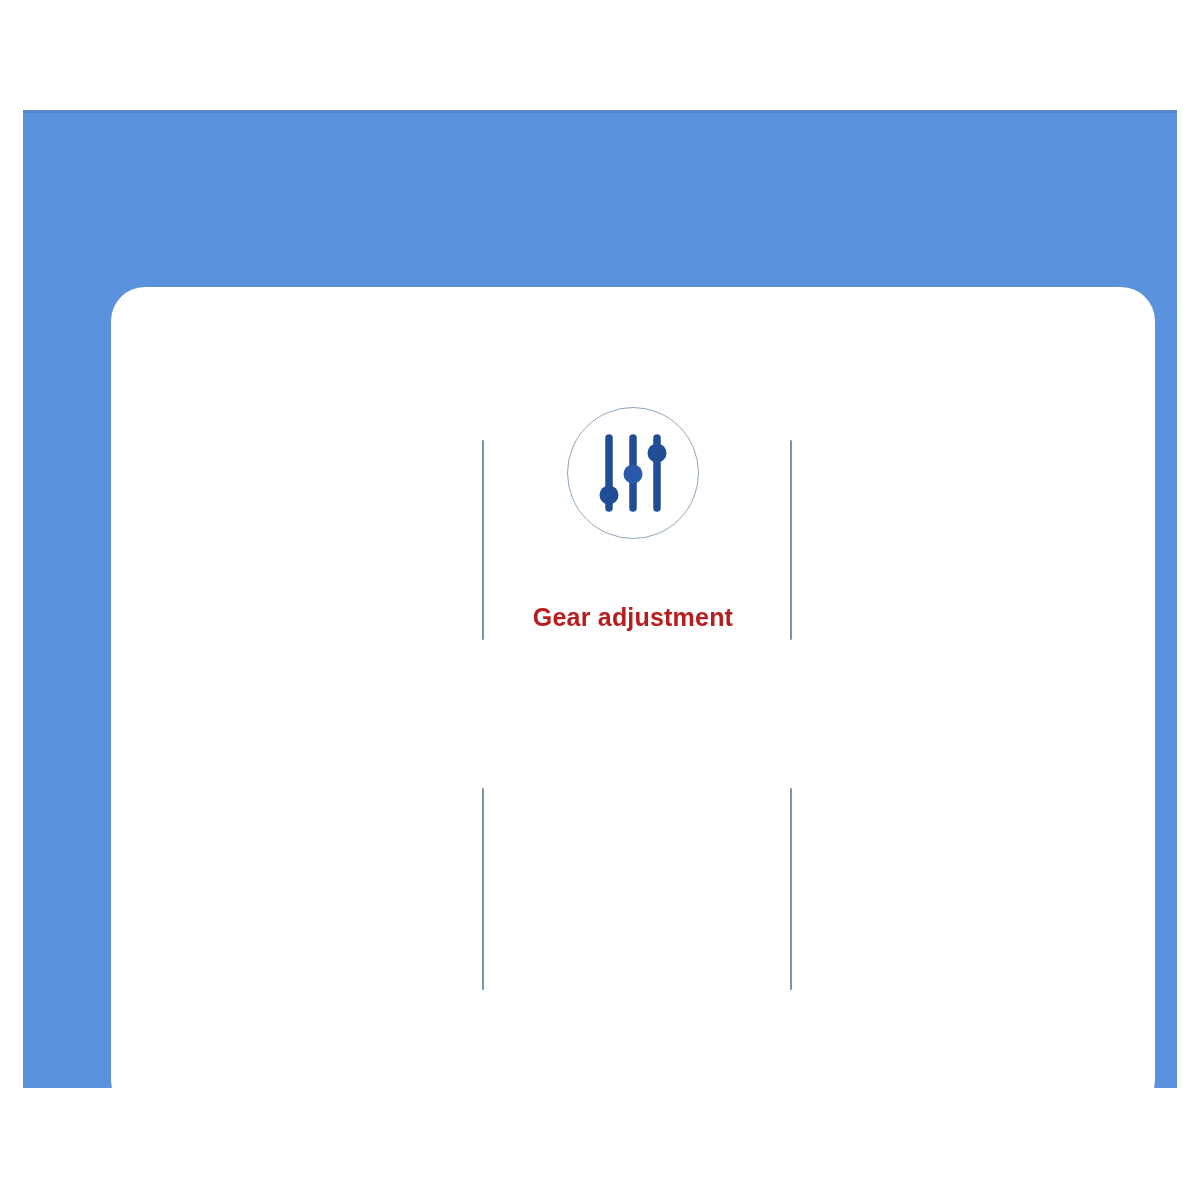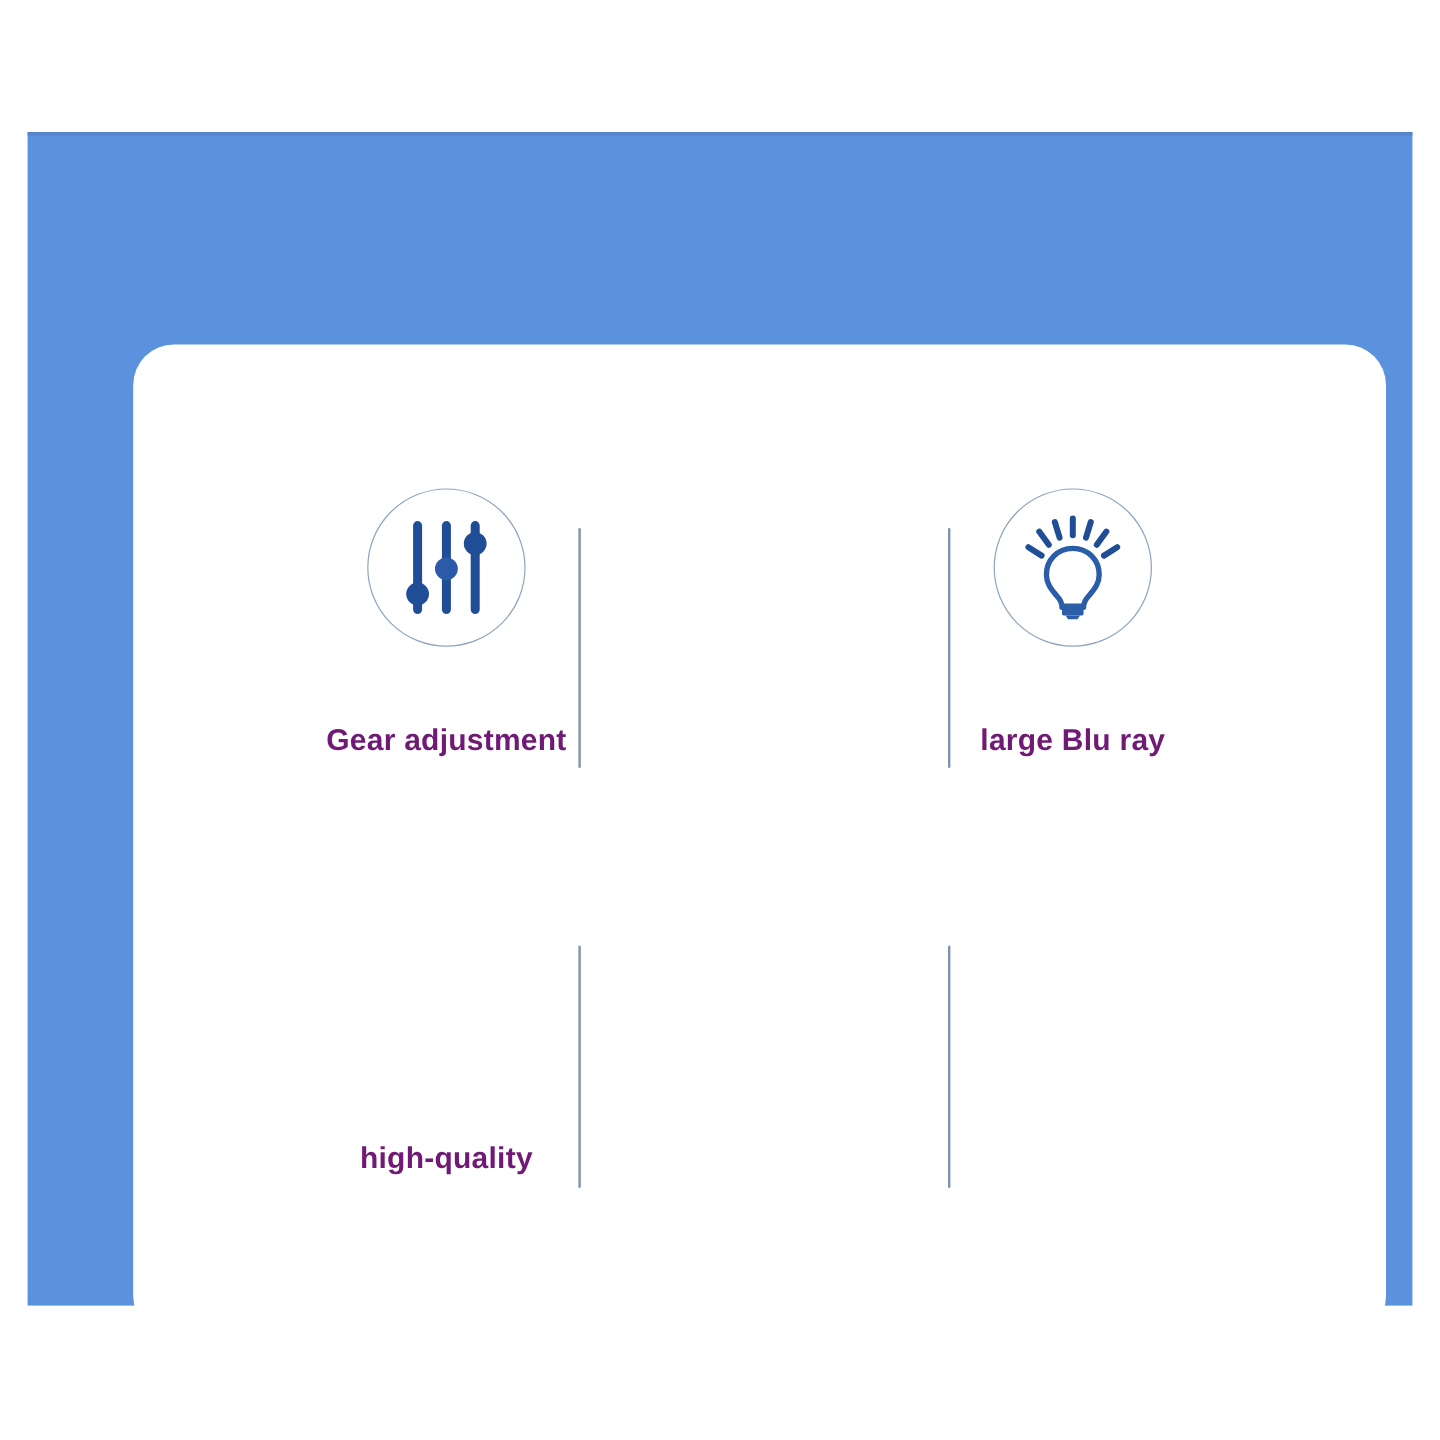--- a/index.html
+++ b/index.html
@@ -87,21 +87,21 @@
 
   .feature-label {
     margin-top: 0;
     position: absolute;
     top: 196px;
     left: 0;
     width: 100%;
     text-align: center;
     font-size: 25px;
     font-weight: bold;
-    color: #701a75;
+    color: #b91c1c;
     letter-spacing: 0.2px;
     white-space: nowrap;
     font-family: "Liberation Sans", sans-serif;
   }
 
   
   .divider {
     position: absolute;
     width: 2px;
     background: #7d93ab;
@@ -131,48 +131,25 @@
               <line x1="61" y1="6" x2="61" y2="76"></line>
             </g>
             <circle cx="13" cy="63" r="9.5" fill="#1f4e96"></circle>
             <circle cx="37" cy="42" r="9.5" fill="#2b5aa8"></circle>
             <circle cx="61" cy="21" r="9.5" fill="#1f4e96"></circle>
           </svg>
         </div>
         <div class="feature-label">Gear adjustment</div>
       </div>
 
-      <div class="feature-cell">
-        <div class="icon-circle">
-          <svg width="84" height="88" viewBox="0 0 84 88" aria-hidden="true">
-            <g stroke="#1f4e96" stroke-width="5" stroke-linecap="round">
-              <line x1="42" y1="3" x2="42" y2="17"></line>
-              <line x1="27" y1="6" x2="31" y2="19"></line>
-              <line x1="57" y1="6" x2="53" y2="19"></line>
-              <line x1="14" y1="14" x2="22" y2="25"></line>
-              <line x1="70" y1="14" x2="62" y2="25"></line>
-              <line x1="5" y1="27" x2="16" y2="34"></line>
-              <line x1="79" y1="27" x2="68" y2="34"></line>
-            </g>
-            <path d="M42 28 C29 28 20 38 20 50 C20 58 25 63 29 68 C32 71 33 74 33 77 L51 77 C51 74 52 71 55 68 C59 63 64 58 64 50 C64 38 55 28 42 28 Z" fill="none" stroke="#2a5da8" stroke-width="4.5" stroke-linejoin="round"></path>
-            <rect x="33" y="74" width="18" height="10" rx="1.5" fill="#2c5ea8"></rect>
-            <path d="M36 84 L48 84 L46 87 L38 87 Z" fill="#2c5ea8"></path>
-          </svg>
-        </div>
-        <div class="feature-label">large Blu ray</div>
-      </div>
 
     </div>
 
     <div class="feature-row" id="feature-row-2">
 
-      <div class="feature-cell">
-        <div class="icon-circle is-hidden"></div>
-        <div class="feature-label">high-quality</div>
-      </div>
 
 
       <div class="feature-cell">
         <div class="icon-circle is-hidden"></div>
         <div class="feature-label"></div>
       </div>
     </div>
 
     <div class="divider" id="divider-r1-a"></div>
     <div class="divider" id="divider-r1-b"></div>

